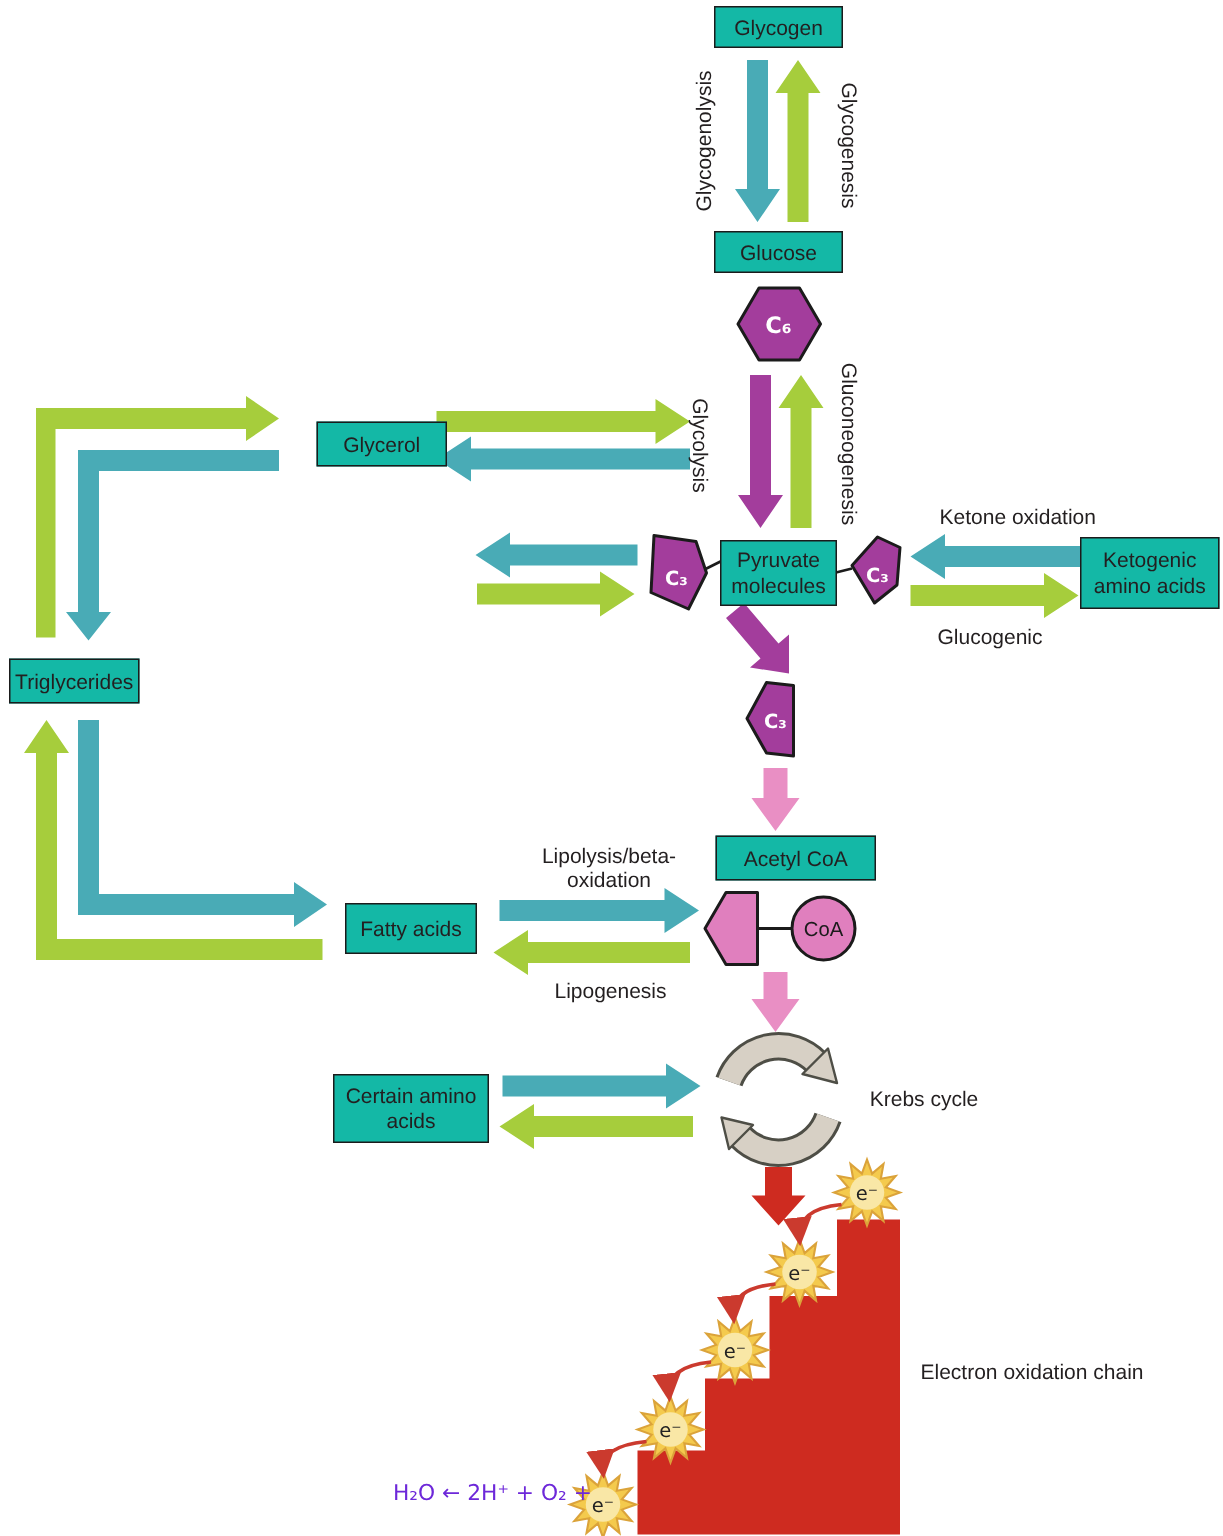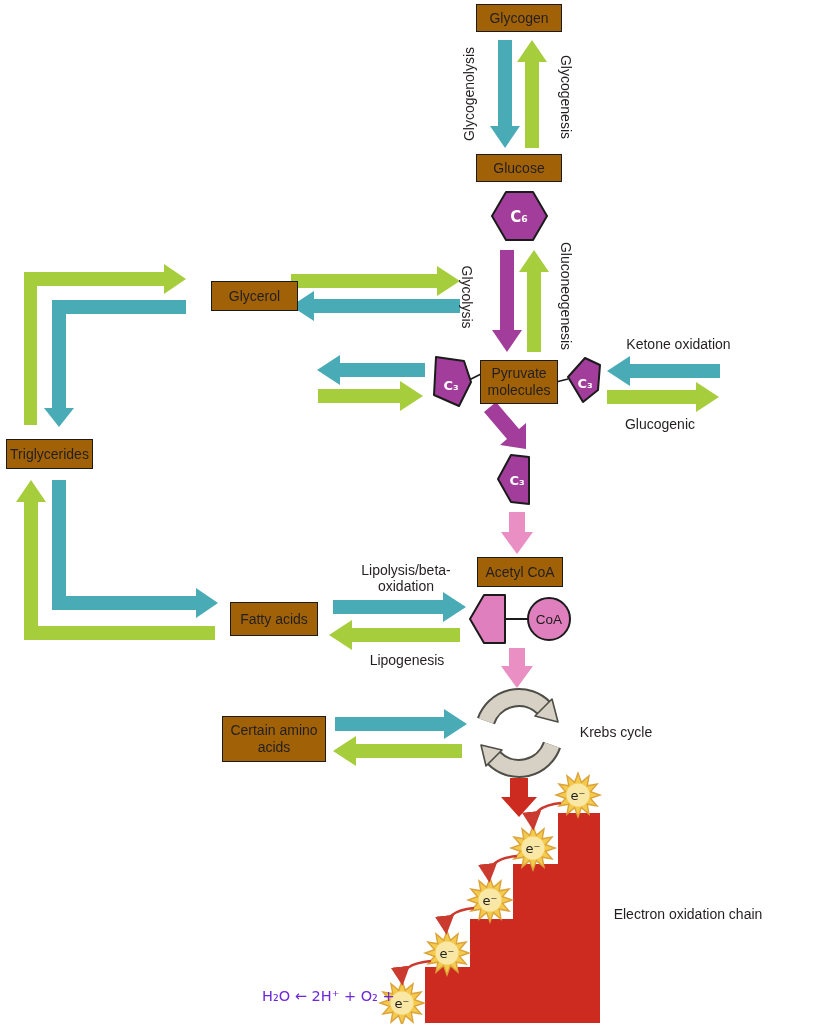--- a/index.html
+++ b/index.html
@@ -1,19 +1,19 @@
 <!DOCTYPE html>
 <html><head>
 <meta charset="utf-8">
 <style>
   html,body{margin:0;padding:0;background:#fff;}
   #canvas{position:relative;width:815px;height:1024px;background:#fff;overflow:hidden;
           font-family:"Liberation Sans",sans-serif;color:#231f20;}
   #shapes{position:absolute;left:0;top:0;}
-  .box{position:absolute;border:1.7px solid #1b1b1b;background:#a16207;
+  .box{position:absolute;border:1.7px solid #1b1b1b;background:#14b8a6;
        display:flex;align-items:center;justify-content:center;text-align:center;
        font-size:14px;line-height:1.18;color:#231f20;box-sizing:border-box;padding:1px 2px;}
   .lbl{position:absolute;font-size:14px;color:#231f20;white-space:nowrap;
        transform:translate(-50%,-50%);text-align:center;}
   .lbl-multi{white-space:pre-line;}
   .vlbl-cw{position:absolute;font-size:14px;color:#231f20;white-space:nowrap;
        transform:translate(-50%,-50%) rotate(90deg);}
   .vlbl-ccw{position:absolute;font-size:14px;color:#231f20;white-space:nowrap;
        transform:translate(-50%,-50%) rotate(-90deg);}
   .equation{position:absolute;font-size:14.5px;color:#6d28d9;white-space:nowrap;
@@ -124,23 +124,24 @@
   <path d="M 561,803 Q 531,806 533,826" fill="none" stroke="#cb3a2e" stroke-width="2.4" marker-end="url(#ra)"></path>
   <path d="M 517,856 Q 487,859 489,878" fill="none" stroke="#cb3a2e" stroke-width="2.4" marker-end="url(#ra)"></path>
   <path d="M 474,908 Q 444,911 446,930" fill="none" stroke="#cb3a2e" stroke-width="2.4" marker-end="url(#ra)"></path>
   <path d="M 431,961 Q 400,964 402,981" fill="none" stroke="#cb3a2e" stroke-width="2.4" marker-end="url(#ra)"></path>
 </svg>
 
 <div class="box" style="left:476px;top:4px;width:86px;height:28px;">Glycogen</div>
 <div class="box" style="left:476px;top:154px;width:86px;height:28px;">Glucose</div>
 <div class="box" style="left:195px;top:281px;width:87px;height:30px;margin-left:16px;">Glycerol</div>
 <div class="box" style="left:480px;top:360px;width:78px;height:44px;">Pyruvate molecules</div>
+<div class="box" style="left:720px;top:358px;width:93px;height:48px;">Ketogenic amino acids</div>
 <div class="box" style="left:6px;top:439px;width:87px;height:30px;">Triglycerides</div>
 <div class="box" style="left:230px;top:602px;width:88px;height:34px;">Fatty acids</div>
-<div class="box" style="left:477px;top:557px;width:86px;height:30px;">Acetyl CoA</div>
+<div class="box" style="left:477px;top:557px;width:107px;height:30px;">Acetyl CoA</div>
 <div class="box" style="left:222px;top:716px;width:104px;height:46px;">Certain amino acids</div>
 
 <div class="vlbl-ccw" style="left:469px;top:94px;">Glycogenolysis</div>
 <div class="vlbl-cw" style="left:566px;top:97px;">Glycogenesis</div>
 <div class="vlbl-cw" style="left:467px;top:297px;">Glycolysis</div>
 <div class="vlbl-cw" style="left:566px;top:296px;">Gluconeogenesis</div>
 
 <div class="lbl" style="left:659px;top:344px;padding-left:39px;">Ketone oxidation</div>
 <div class="lbl" style="left:660px;top:424px;">Glucogenic</div>
 <div class="lbl lbl-multi" style="left:406px;top:578px;">Lipolysis/beta-

